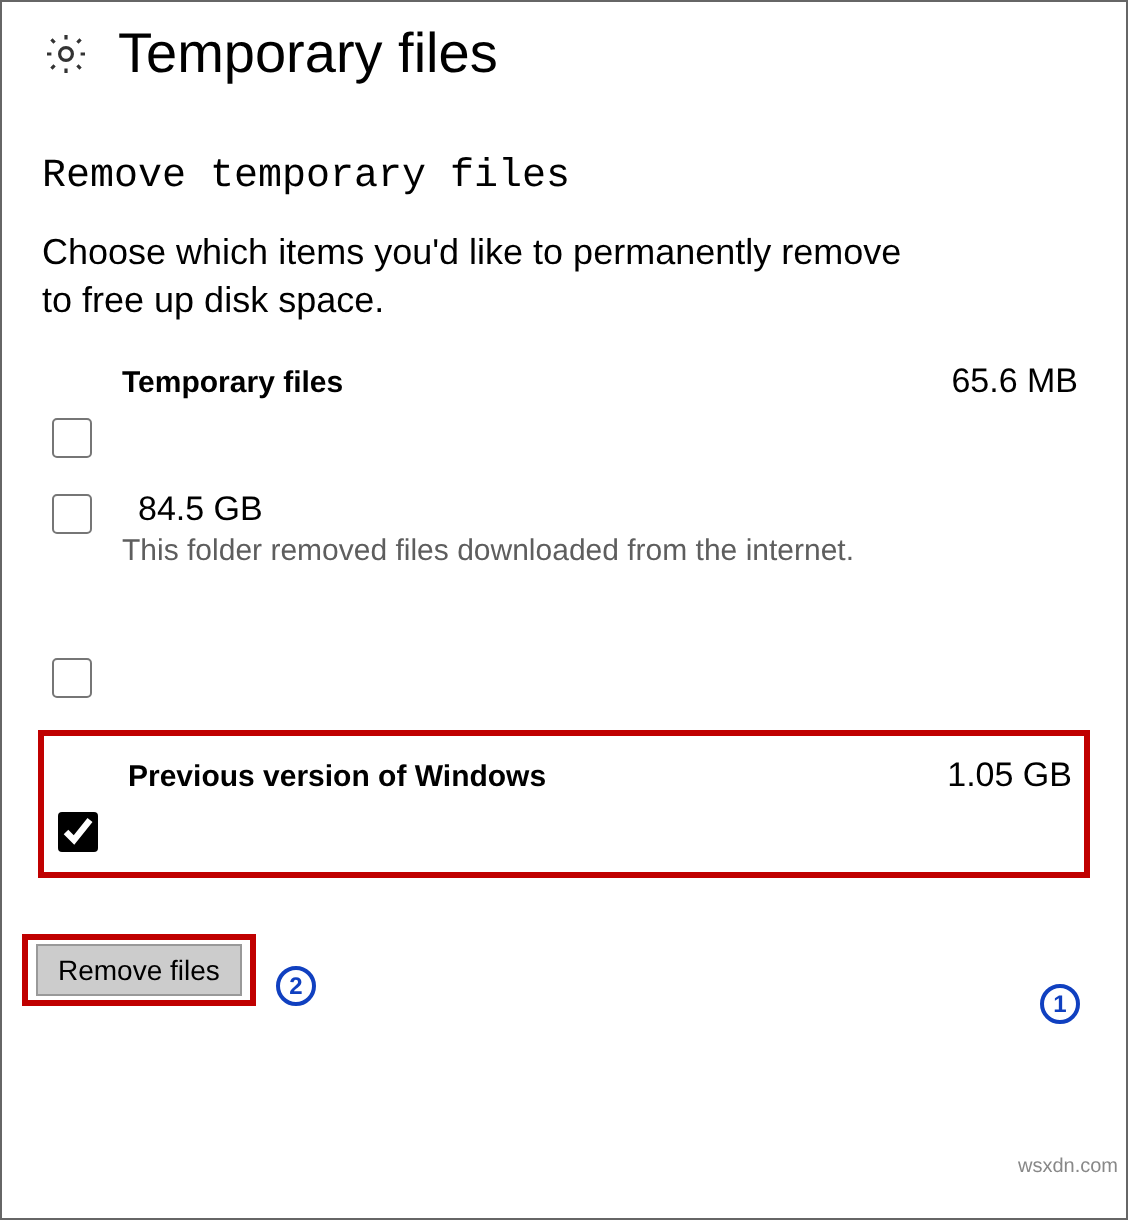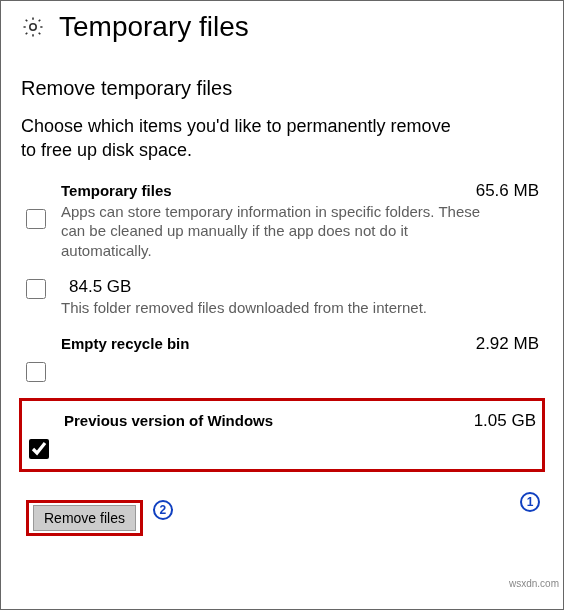--- a/index.html
+++ b/index.html
@@ -14,20 +14,21 @@
   .header {
     display: flex;
     align-items: center;
     padding: 10px 20px 4px 20px;
   }
   .gear-icon { width: 24px; height: 24px; margin-right: 14px; color: #333; }
   .page-title { font-size: 28px; font-weight: 300; color: #000; }
   .section-title {
     font-size: 20px; font-weight: 400; color: #000;
     margin: 30px 20px 14px 20px;
+    font-family: Liberation Mono, monospace;
   }
   .subtitle {
     font-size: 18px; color: #000;
     margin: 0 20px 18px 20px; line-height: 1.35;
     max-width: 430px;
   }
   .items { margin: 0 18px; }
   .item {
     display: flex;
     align-items: flex-start;
@@ -51,21 +52,21 @@
   .item-head {
     display: flex; justify-content: space-between; align-items: baseline;
   }
   .item-title { font-size: 15px; font-weight: 600; color: #000; }
   .item-size { font-size: 17px; color: #000000; white-space: nowrap; padding-left: 8px;}
   .item-desc {
     font-size: 15px; color: #5e5e5e; line-height: 1.32; margin-top: 1px;
     max-width: 430px;
   }
   .action-row {
-    display: flex; align-items: flex-start; margin: 0 25px; gap: 10px;
+    display: flex; align-items: flex-end; margin: 0 10px; gap: 10px;
   }
   .remove-btn {
     border: 3px solid #c00000;
     padding: 2px 4px;
     display: inline-block;
   }
   .remove-btn button {
     background: #cccccc; border: 1px solid #999;
     padding: 4px 10px; font-size: 14px; font-family: inherit;
     cursor: pointer;
@@ -105,45 +106,40 @@
 
   <div class="item">
     <label class="checkbox-wrap">
       <input type="checkbox" style="">
     </label>
     <div class="item-body">
       <div class="item-head">
         <span class="item-title">Temporary files</span>
         <span class="item-size">65.6 MB</span>
       </div>
-      <div class="item-desc">Apps can store temporary information in specific folders. These can be cleaned up manually if the app does not do it automatically.</div>
     </div>
   </div>
 
   <div class="item">
     <label class="checkbox-wrap one-line">
       <input type="checkbox" style="">
     </label>
     <div class="item-body">
       <div class="item-head">
         <span class="item-size">84.5 GB</span>
       </div>
       <div class="item-desc">This folder removed files downloaded from the internet.</div>
     </div>
   </div>
 
   <div class="item">
     <label class="checkbox-wrap">
       <input type="checkbox" style="">
     </label>
     <div class="item-body">
-      <div class="item-head">
-        <span class="item-title">Empty recycle bin</span>
-        <span class="item-size">2.92 MB</span>
-      </div>
     </div>
   </div>
 
   <div class="item highlighted">
     <label class="checkbox-wrap">
       <input type="checkbox" checked="" style="">
     </label>
     <div class="item-body">
       <div class="item-head">
         <span class="item-title">Previous version of Windows</span>

